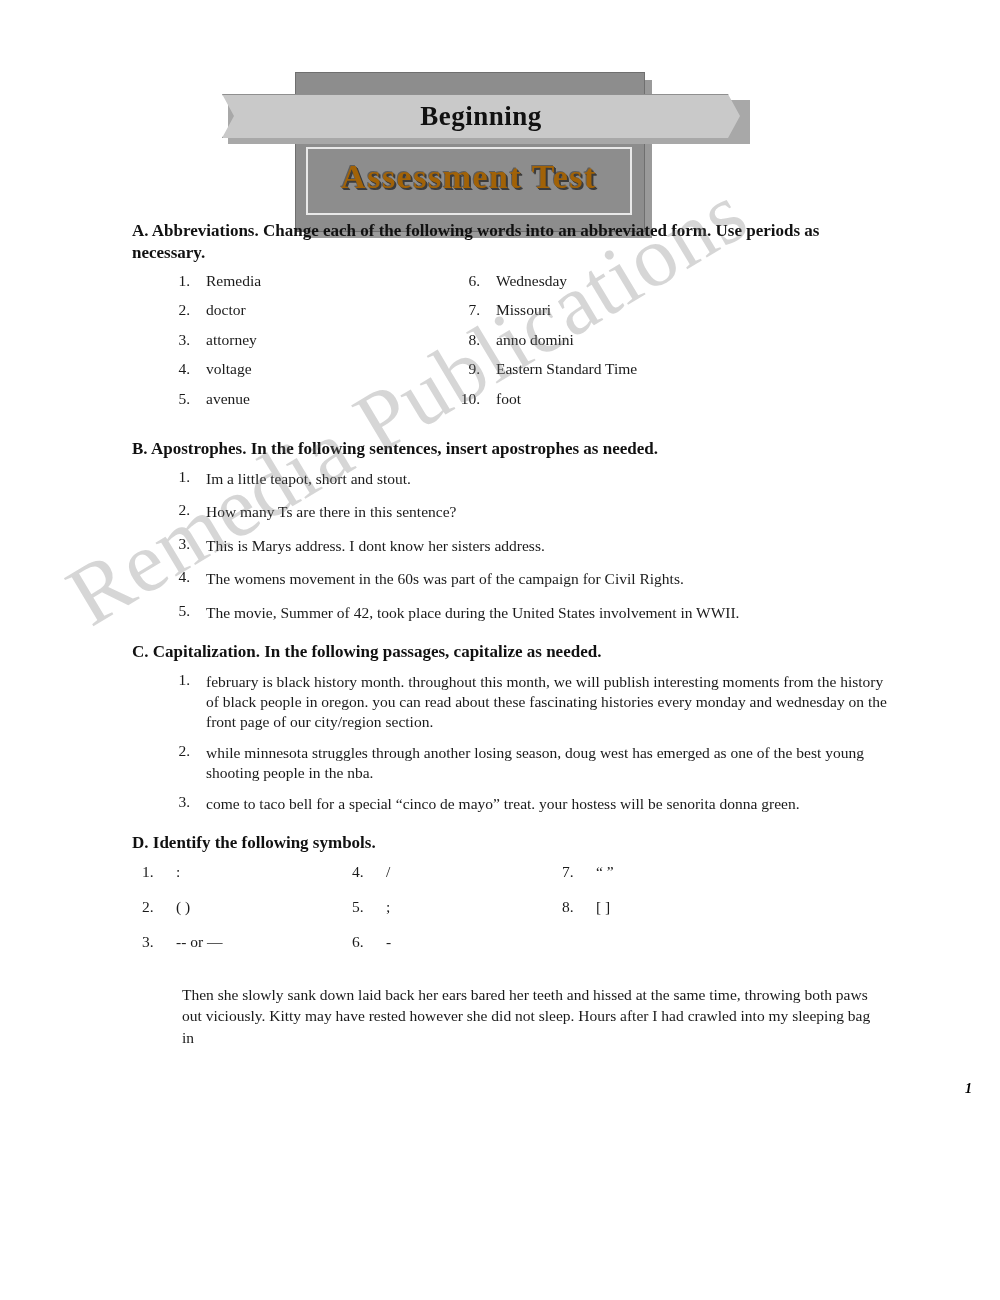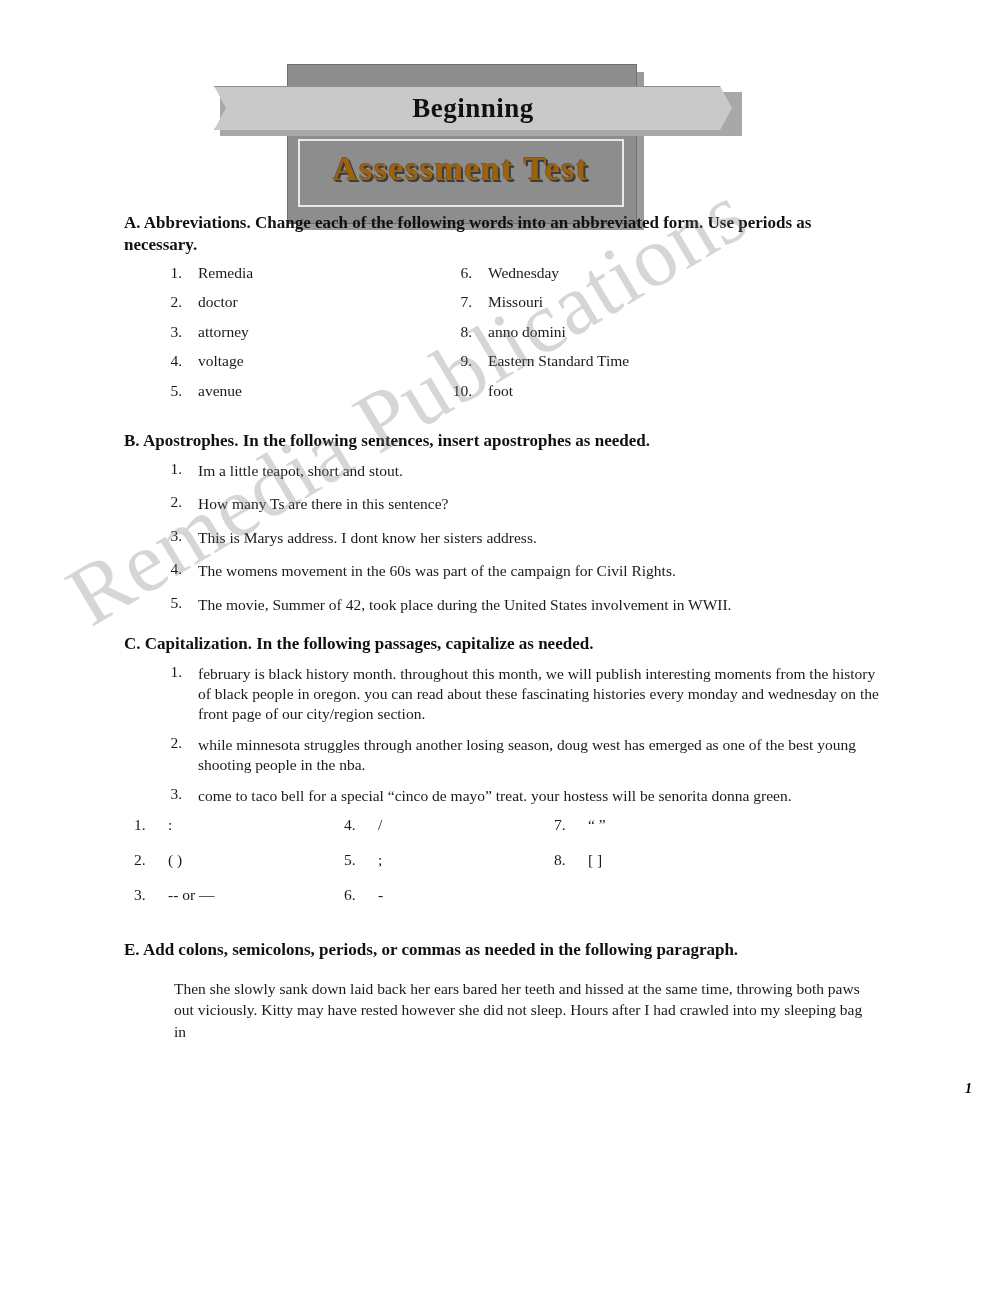--- a/index.html
+++ b/index.html
@@ -13,21 +13,21 @@
     font-family: "Liberation Serif", serif;
     color: #1a1a1a;
     overflow: hidden;
     position: relative;
   }
   .page {
     position: relative;
     width: 1000px;
     height: 1152px;
     box-sizing: border-box;
-    padding: 4px;
+    padding: 12px;
     overflow: hidden;
   }
 
   
   .banner-wrap {
     position: relative;
     width: 1000px;
     height: 200px;
   }
   .banner-shadow {
@@ -334,20 +334,21 @@
           <span class="txt">while minnesota struggles through another losing season, doug west has emerged as one of the best young shooting people in the nba.</span>
         </div>
         <div class="li para-li">
           <span class="num">3.</span>
           <span class="txt">come to taco bell for a special  “cinco de mayo” treat. your hostess will be senorita donna green.</span>
         </div>
       </div>
     </div>
 
     <div class="section">
+      <div class="section-head">D. Identify the following symbols.</div>
       <div class="symbols">
         <div class="sym-col">
           <div class="sym-row">
             <span class="num">1.</span>
             <span class="glyph">:</span>
           </div>
           <div class="sym-row">
             <span class="num">2.</span>
             <span class="glyph">( )</span>
           </div>
@@ -377,21 +378,20 @@
           </div>
           <div class="sym-row">
             <span class="num">8.</span>
             <span class="glyph">[ ]</span>
           </div>
         </div>
       </div>
     </div>
 
     <div class="section">
-      <div class="section-head">E. Add colons, semicolons, periods, or commas as needed in the following paragraph.</div>
       <div class="closing-para">Then she slowly sank down laid back her ears bared her teeth and hissed  at the same time, throwing both paws out viciously.  Kitty may have rested however she did not sleep.  Hours after I had crawled into my sleeping bag in</div>
     </div>
 
   </div>
 
   <div class="watermark">Remedia Publications</div>
   <div class="page-number">1</div>
 
 </div>
 

